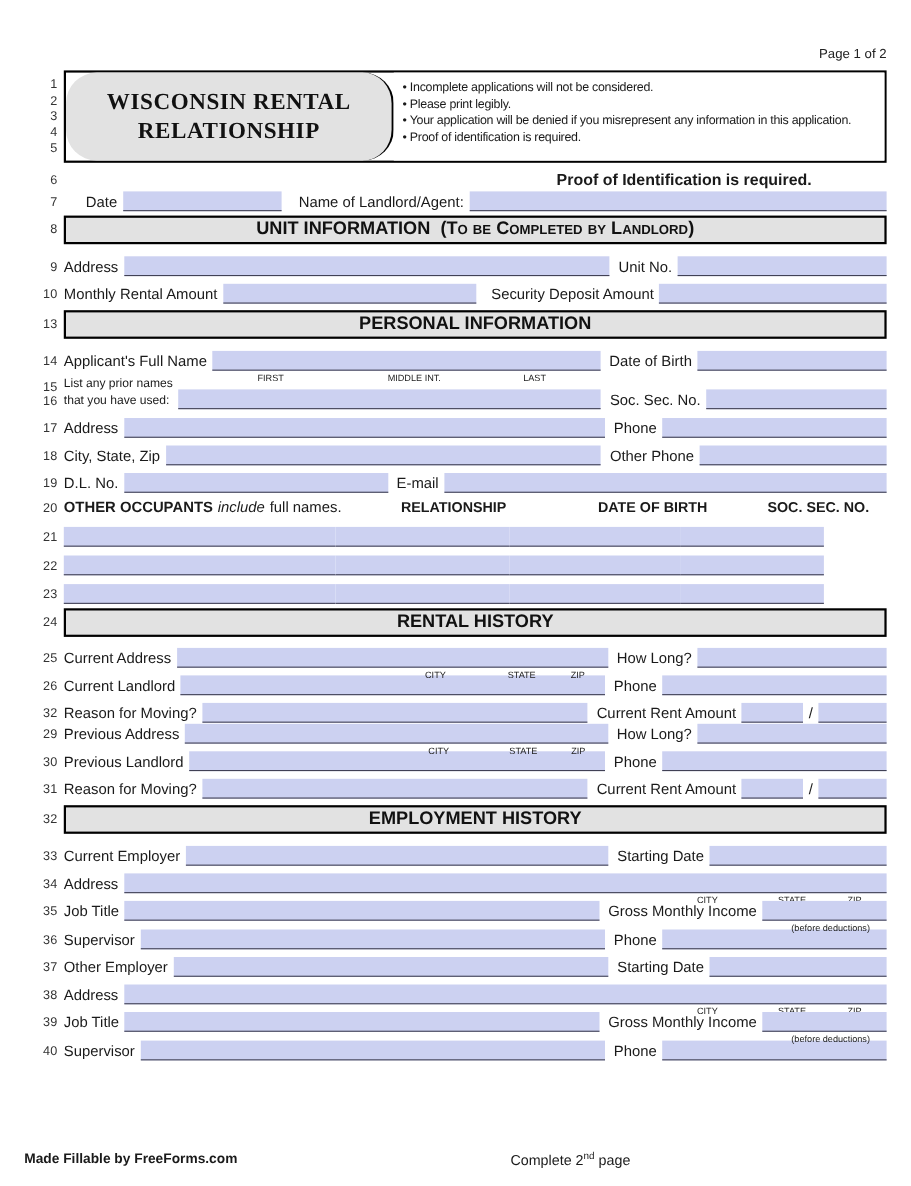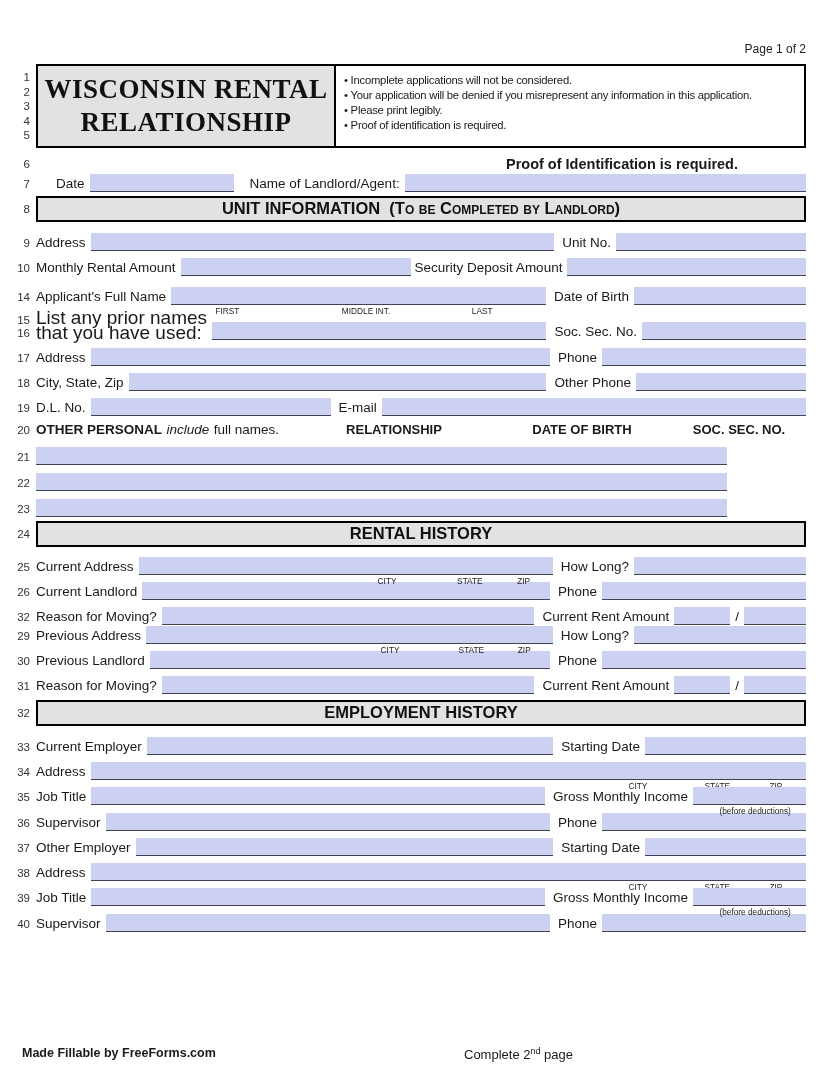--- a/index.html
+++ b/index.html
@@ -1,30 +1,30 @@
 <!DOCTYPE html>
 <html><head>
 <meta charset="utf-8">
 <style>
   * { margin:0; padding:0; box-sizing:border-box; }
   html,body { background:#ffffff; }
   .page {
     position:relative; width:828px; height:1078px; background:#fff;
-    font-family:"Liberation Sans", sans-serif; color:#1a1a1a; overflow:hidden;
+    font-family:"Liberation Sans", sans-serif; color:#1a1a1a; overflow:hidden;padding-left:22px;
   }
   .pageind { text-align:right; padding-top:42px; margin-right:22px; font-size:12px; color:#222; }
 
   
   .hdr { display:flex; margin:8px 22px 0 0; height:84px; }
   .hnums { width:30px; margin-right:6px; display:flex; flex-direction:column; justify-content:center;
            gap:2.5px; text-align:right; font-size:11.5px; color:#333; }
   .boxes { display:flex; flex:1; border:2px solid #000; }
   .titlebox { width:298px; background:#e2e2e2; border-right:2px solid #000; display:flex; flex-direction:column;
               justify-content:center; text-align:center; font-family:"Liberation Serif", serif; font-weight:bold;
-              font-size:27px; line-height:1.22; letter-spacing:.5px; color:#111; }
+              font-size:21px; line-height:1.22; letter-spacing:.5px; color:#111;border-radius:28px; }
   .bulletbox { flex:1; background:#fff; padding:7px 6px 4px 8px; }
   .bulletbox div { font-size:11.3px; letter-spacing:-0.25px; line-height:1.32; white-space:nowrap; overflow:hidden; }
   .bulletbox div::before { content:"• "; }
 
   
   .frow { display:flex; align-items:flex-end; margin:7px 22px 0 0; min-height:18px; }
   .num { width:30px; flex:none; text-align:right; font-size:11.5px; color:#333; padding-bottom:2px; margin-right:6px; }
   .numcol { width:30px; flex:none; text-align:right; font-size:11.5px; color:#333; margin-right:6px;
             display:flex; flex-direction:column; gap:1px; padding-bottom:1px; }
   .lbl { font-size:13.5px; white-space:nowrap; padding-bottom:1px; }
@@ -41,21 +41,21 @@
 
   
   .bar { display:flex; align-items:center; margin:5px 22px 0 0; }
   .bar .num { align-self:center; padding-bottom:0; }
   .barbox { flex:1; background:#e2e2e2; border:2px solid #000; text-align:center; font-weight:bold;
             font-size:16.5px; padding:1px 0 2px 0; color:#111; }
   .sc { font-variant:small-caps; }
 
   .notice { flex:1; text-align:right; margin-right:68px; font-weight:bold; font-size:14.5px; padding-bottom:0; }
 
-  .lblblock { font-size:19px; line-height:15px; white-space:nowrap; }
+  .lblblock { font-size:11px; line-height:15px; white-space:nowrap; }
 
   
   .oc1 { width:247px; } .oc2 { width:158px; margin-left:32px; } .oc3 { width:156px; margin-left:31px; } .oc4 { width:130px; margin-left:14px; }
   .occhead { font-weight:bold; font-size:13px; text-align:center; white-space:nowrap; }
   .occfield { margin-left:0; }
 
   .footer-left { position:absolute; left:22px; top:1046px; font-weight:bold; font-size:12.5px; }
   .footer-center { position:absolute; left:464px; top:1046px; font-size:13px; }
   .footer-center sup { font-size:9px; }
 </style>
@@ -74,22 +74,22 @@
       <span>4</span>
       <span>5</span>
     </div>
     <div class="boxes">
       <div class="titlebox">
         <div>WISCONSIN RENTAL</div>
         <div>RELATIONSHIP</div>
       </div>
       <div class="bulletbox">
         <div>Incomplete applications will not be considered.</div>
+        <div>Please print legibly.</div>
         <div>Your application will be denied if you misrepresent any information in this application.</div>
-        <div>Please print legibly.</div>
         <div>Proof of identification is required.</div>
       </div>
     </div>
   </div>
 
   <div class="frow" style="margin-top:6px">
     <span class="num">6</span>
     <span class="notice">Proof of Identification is required.</span>
   </div>
 
@@ -115,26 +115,30 @@
     <span class="lbl">Address</span>
     <input class="field grow" style="">
     <span class="lbl ml">Unit No.</span>
     <input class="field" style="width: 190px;">
   </div>
 
   <div class="frow">
     <span class="num">10</span>
     <span class="lbl">Monthly Rental Amount</span>
     <input class="field" style="width: 230px;">
-    <span class="lbl" style="margin-left:4px">Security Deposit Amount</span>
-    <input class="field grow" style="">
-  </div>
-
-
-
+    <span class="lbl" style="margin-left:14px">Security Deposit Amount</span>
+    <input class="field grow" style="">
+  </div>
+
+
+
+  <div class="bar" style="margin-top:6px">
+    <span class="num">13</span>
+    <div class="barbox">PERSONAL INFORMATION</div>
+  </div>
 
   <div class="frow" style="margin-top:11px">
     <span class="num">14</span>
     <span class="lbl">Applicant's Full Name</span>
     <div class="fw grow">
       <input class="field" style="">
       <span class="sub" style="left:15%">FIRST</span>
       <span class="sub" style="left:52%">MIDDLE INT.</span>
       <span class="sub" style="left:83%">LAST</span>
     </div>
@@ -175,21 +179,21 @@
   <div class="frow">
     <span class="num">19</span>
     <span class="lbl">D.L. No.</span>
     <input class="field" style="width: 240px;">
     <span class="lbl ml">E-mail</span>
     <input class="field grow" style="">
   </div>
 
   <div class="frow" style="margin-top:4px; align-items:baseline">
     <span class="num">20</span>
-    <span class="oc1" style="white-space:nowrap"><span class="lbl b">OTHER PERSONAL</span> <span class="lbl i">include</span> <span class="lbl">full names.</span></span>
+    <span class="oc1" style="white-space:nowrap"><span class="lbl b">OTHER OCCUPANTS</span> <span class="lbl i">include</span> <span class="lbl">full names.</span></span>
     <span class="oc2 occhead">RELATIONSHIP</span>
     <span class="oc3 occhead">DATE OF BIRTH</span>
     <span class="oc4 occhead">SOC. SEC. NO.</span>
   </div>
 
   <div class="frow" style="margin-top:9px">
     <span class="num">21</span>
     <input class="field occfield oc1" style="">
     <input class="field occfield oc2" style="">
     <input class="field occfield oc3" style="">

